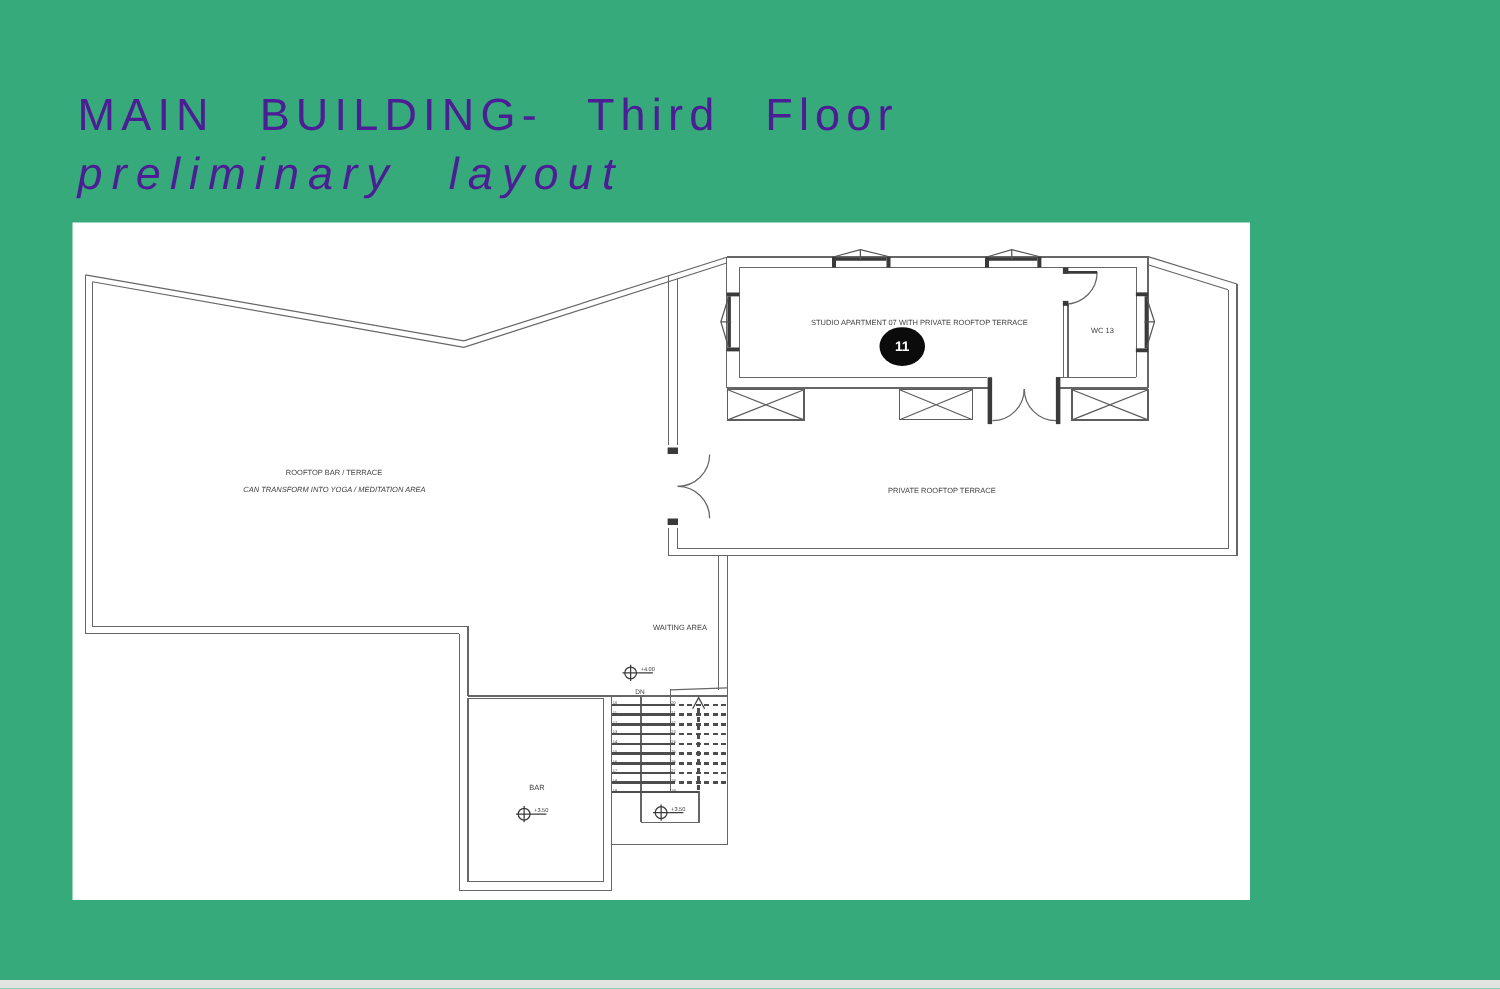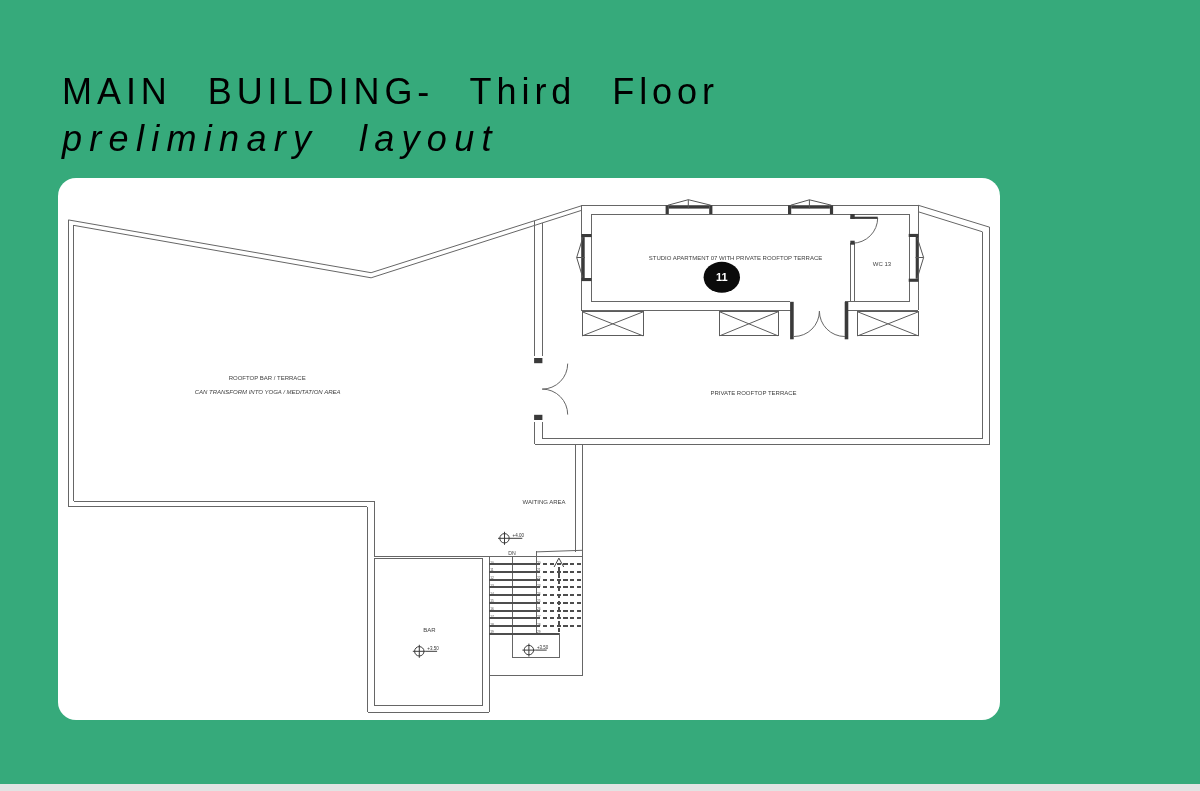--- a/index.html
+++ b/index.html
@@ -1,22 +1,22 @@
 <!DOCTYPE html>
 <html><head>
 <meta charset="utf-8">
 <style>
 html,body{margin:0;padding:0;}
 body{width:1200px;height:791px;background:#36aa7b;position:relative;overflow:hidden;transform:translateZ(0);
      font-family:"Liberation Sans", sans-serif;}
-#title{position:absolute;left:62px;top:69px;color:#000000;font-size:36px;
+#title{position:absolute;left:62px;top:69px;color:#4c1d95;font-size:36px;
        line-height:46.5px;font-weight:400;}
 #title .l1{letter-spacing:4.95px;word-spacing:3px;}
 #title .l2{letter-spacing:7.3px;word-spacing:3px;font-style:italic;}
-#canvas{position:absolute;left:57.5px;top:177.5px;width:942.5px;height:542.5px;background:#ffffff;border-radius:18px;}
+#canvas{position:absolute;left:57.5px;top:177.5px;width:942.5px;height:542.5px;background:#ffffff;}
 #canvas svg{transform:translateZ(0);}
 #grayband{position:absolute;left:0;top:784px;width:1200px;height:7px;background:#e2e3e3;}
 svg text{font-family:"Liberation Sans", sans-serif;}
 </style>
 </head>
 <body>
 <div id="title"><span class="l1">MAIN&nbsp; BUILDING-&nbsp; Third&nbsp; Floor</span><br><span class="l2">preliminary&nbsp; layout</span></div>
 <div id="canvas">
 <svg width="942.5" height="542.5" viewBox="57.5 177.5 942.5 542.5">
 

